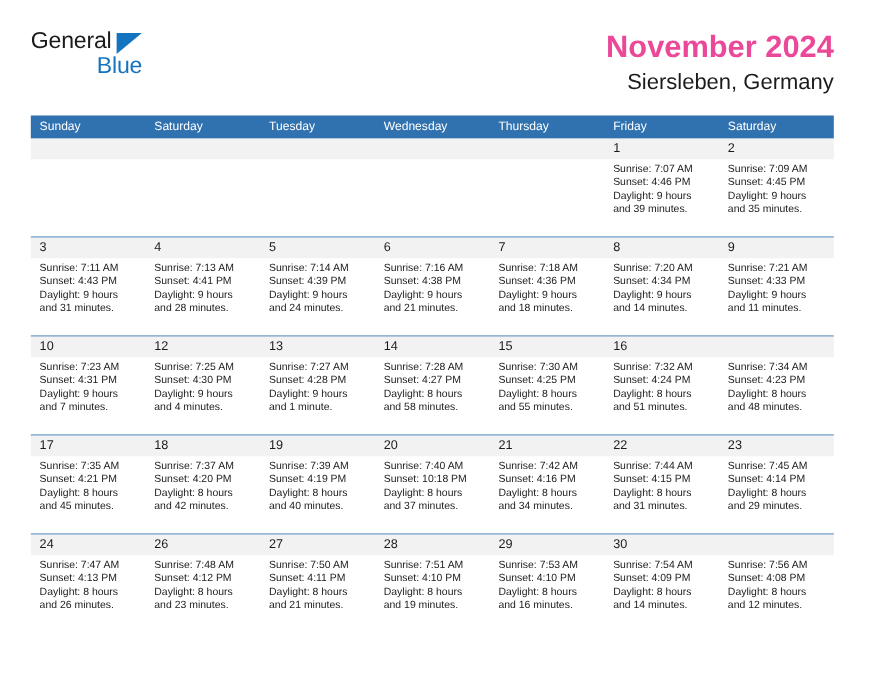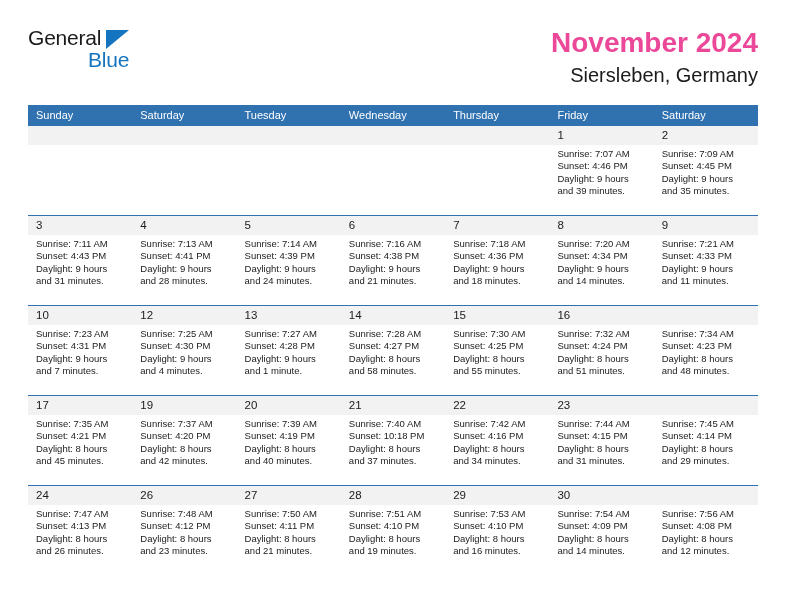--- a/index.html
+++ b/index.html
@@ -343,20 +343,21 @@
           <div>Sunset: 4:23 PM</div>
           <div>Daylight: 8 hours</div>
           <div>and 48 minutes.</div>
         </div>
       </div>
     </div>
 
     <div class="week">
       <div class="daynum-row">
         <div class="daynum">17</div>
+        <div class="daynum">18</div>
         <div class="daynum">19</div>
         <div class="daynum">20</div>
         <div class="daynum">21</div>
         <div class="daynum">22</div>
         <div class="daynum">23</div>
       </div>
       <div class="info-row">
         <div class="info">
           <div>Sunrise: 7:35 AM</div>
           <div>Sunset: 4:21 PM</div>

